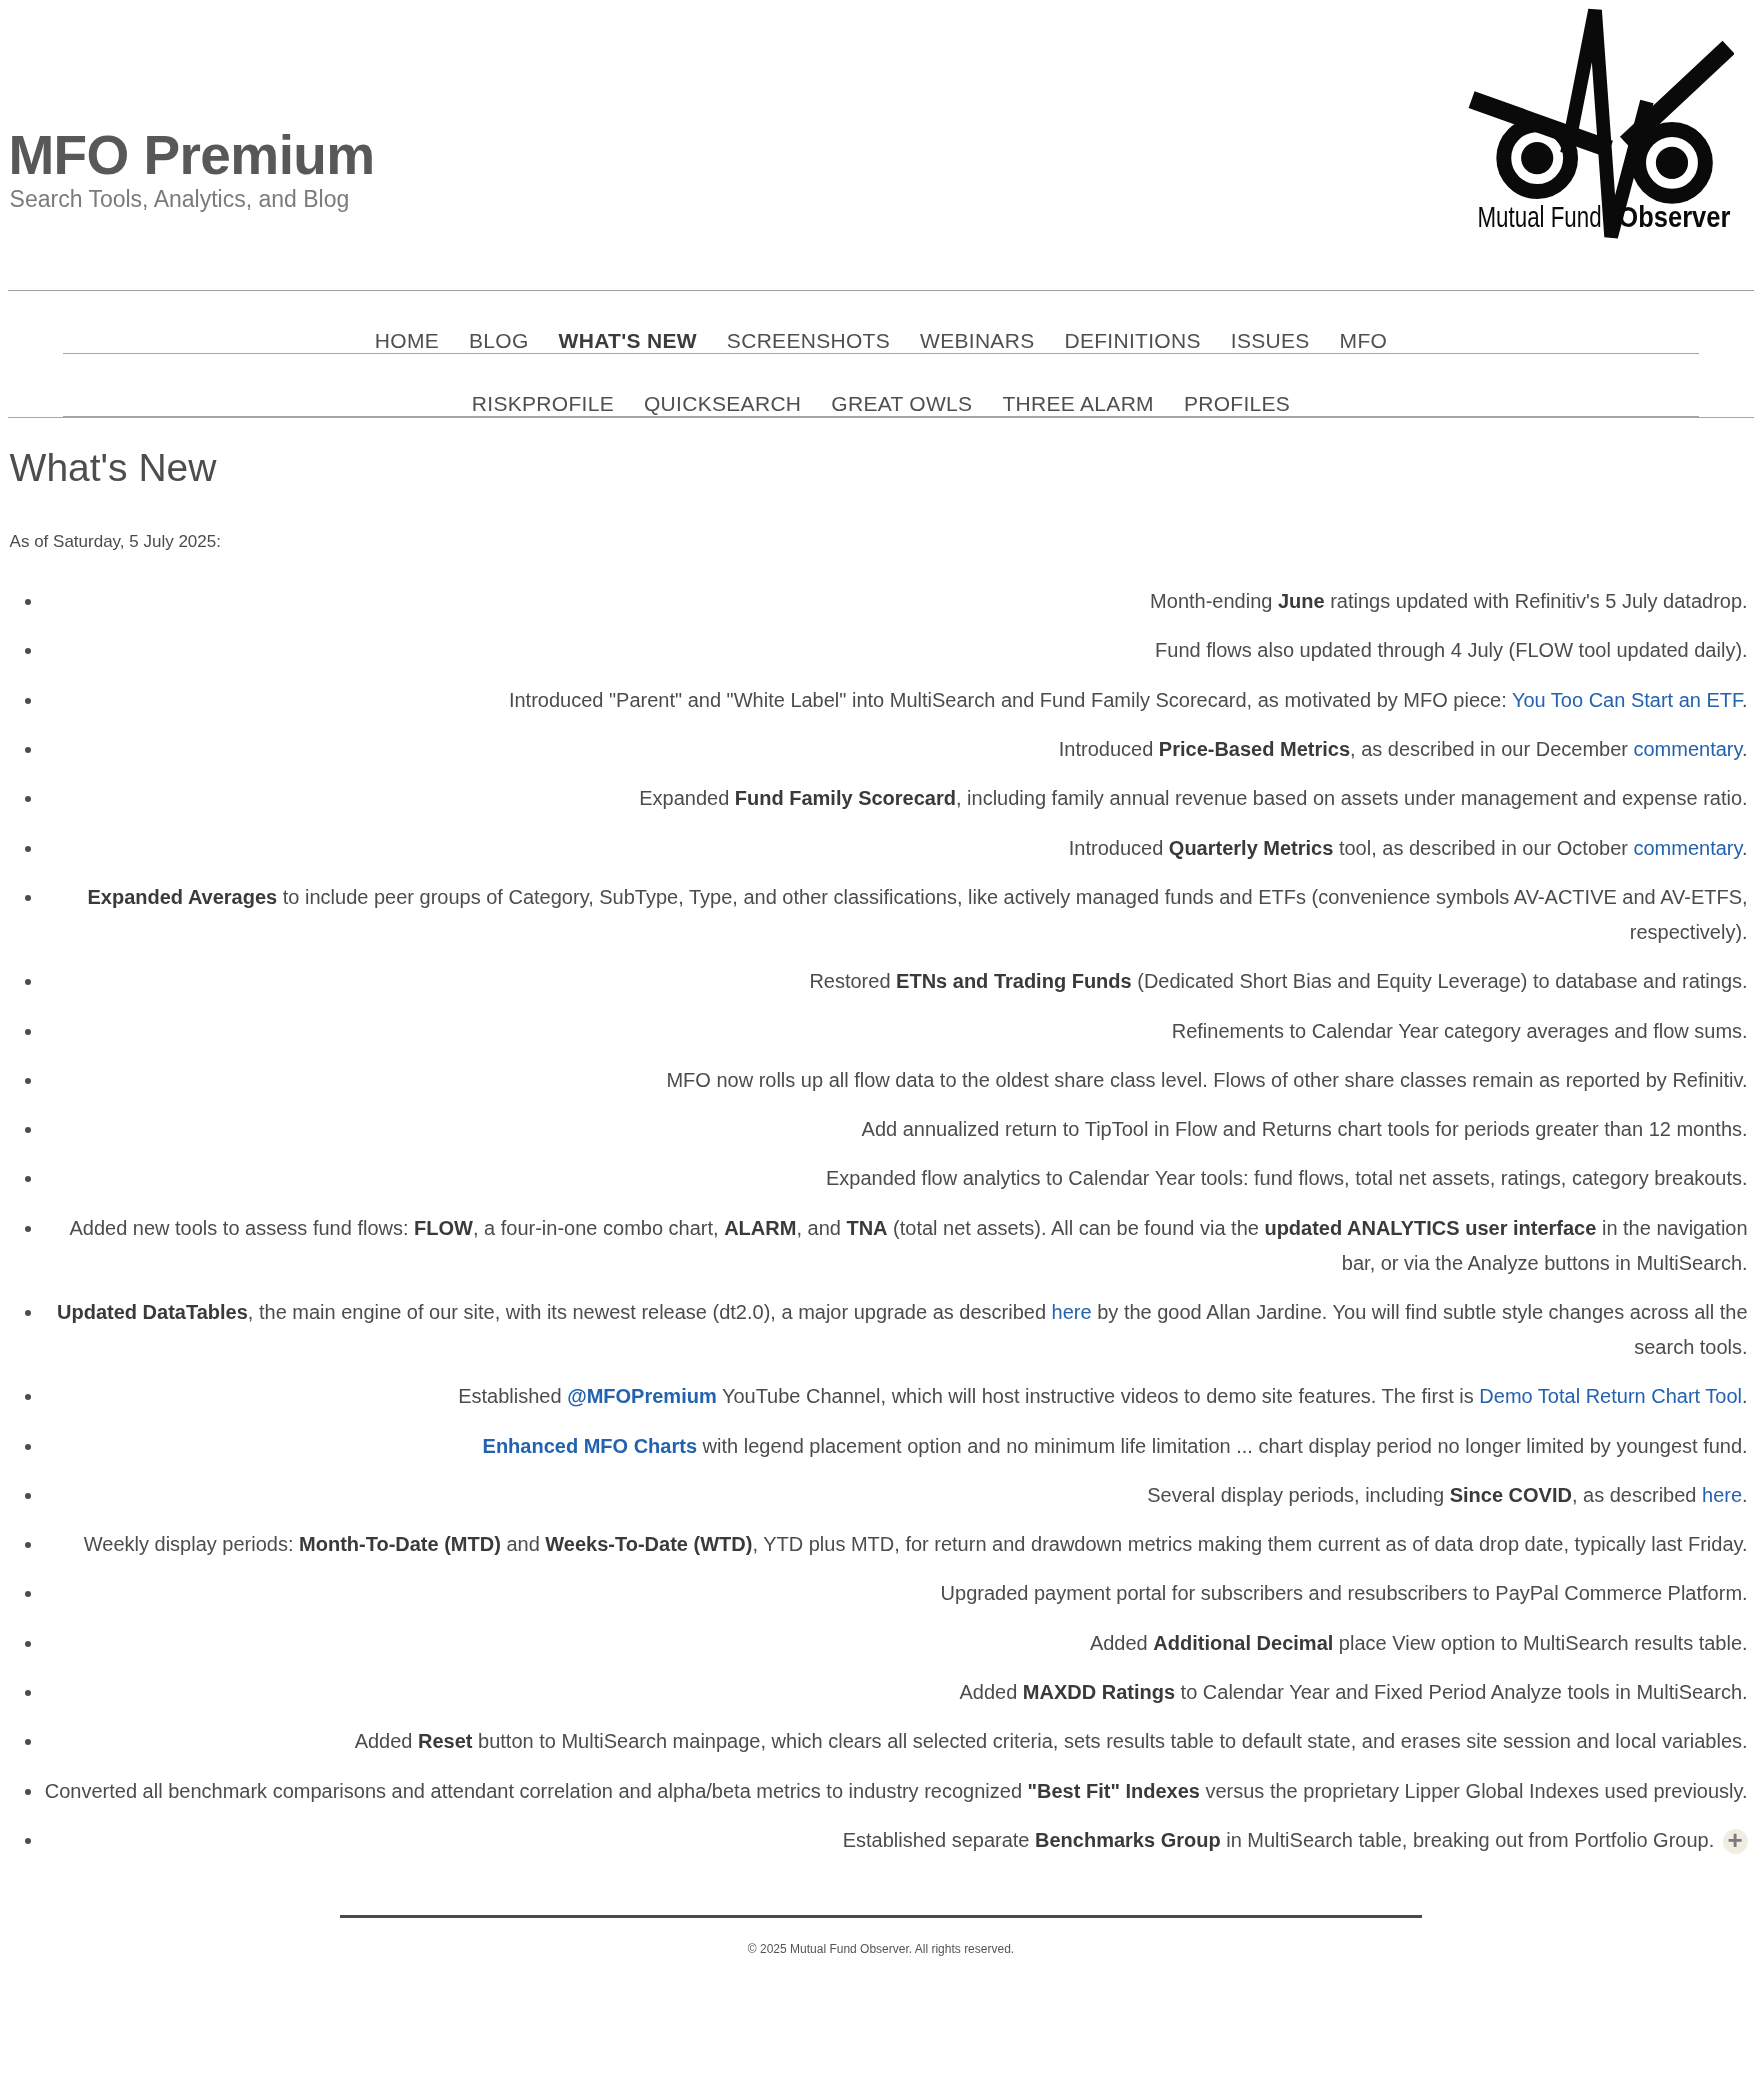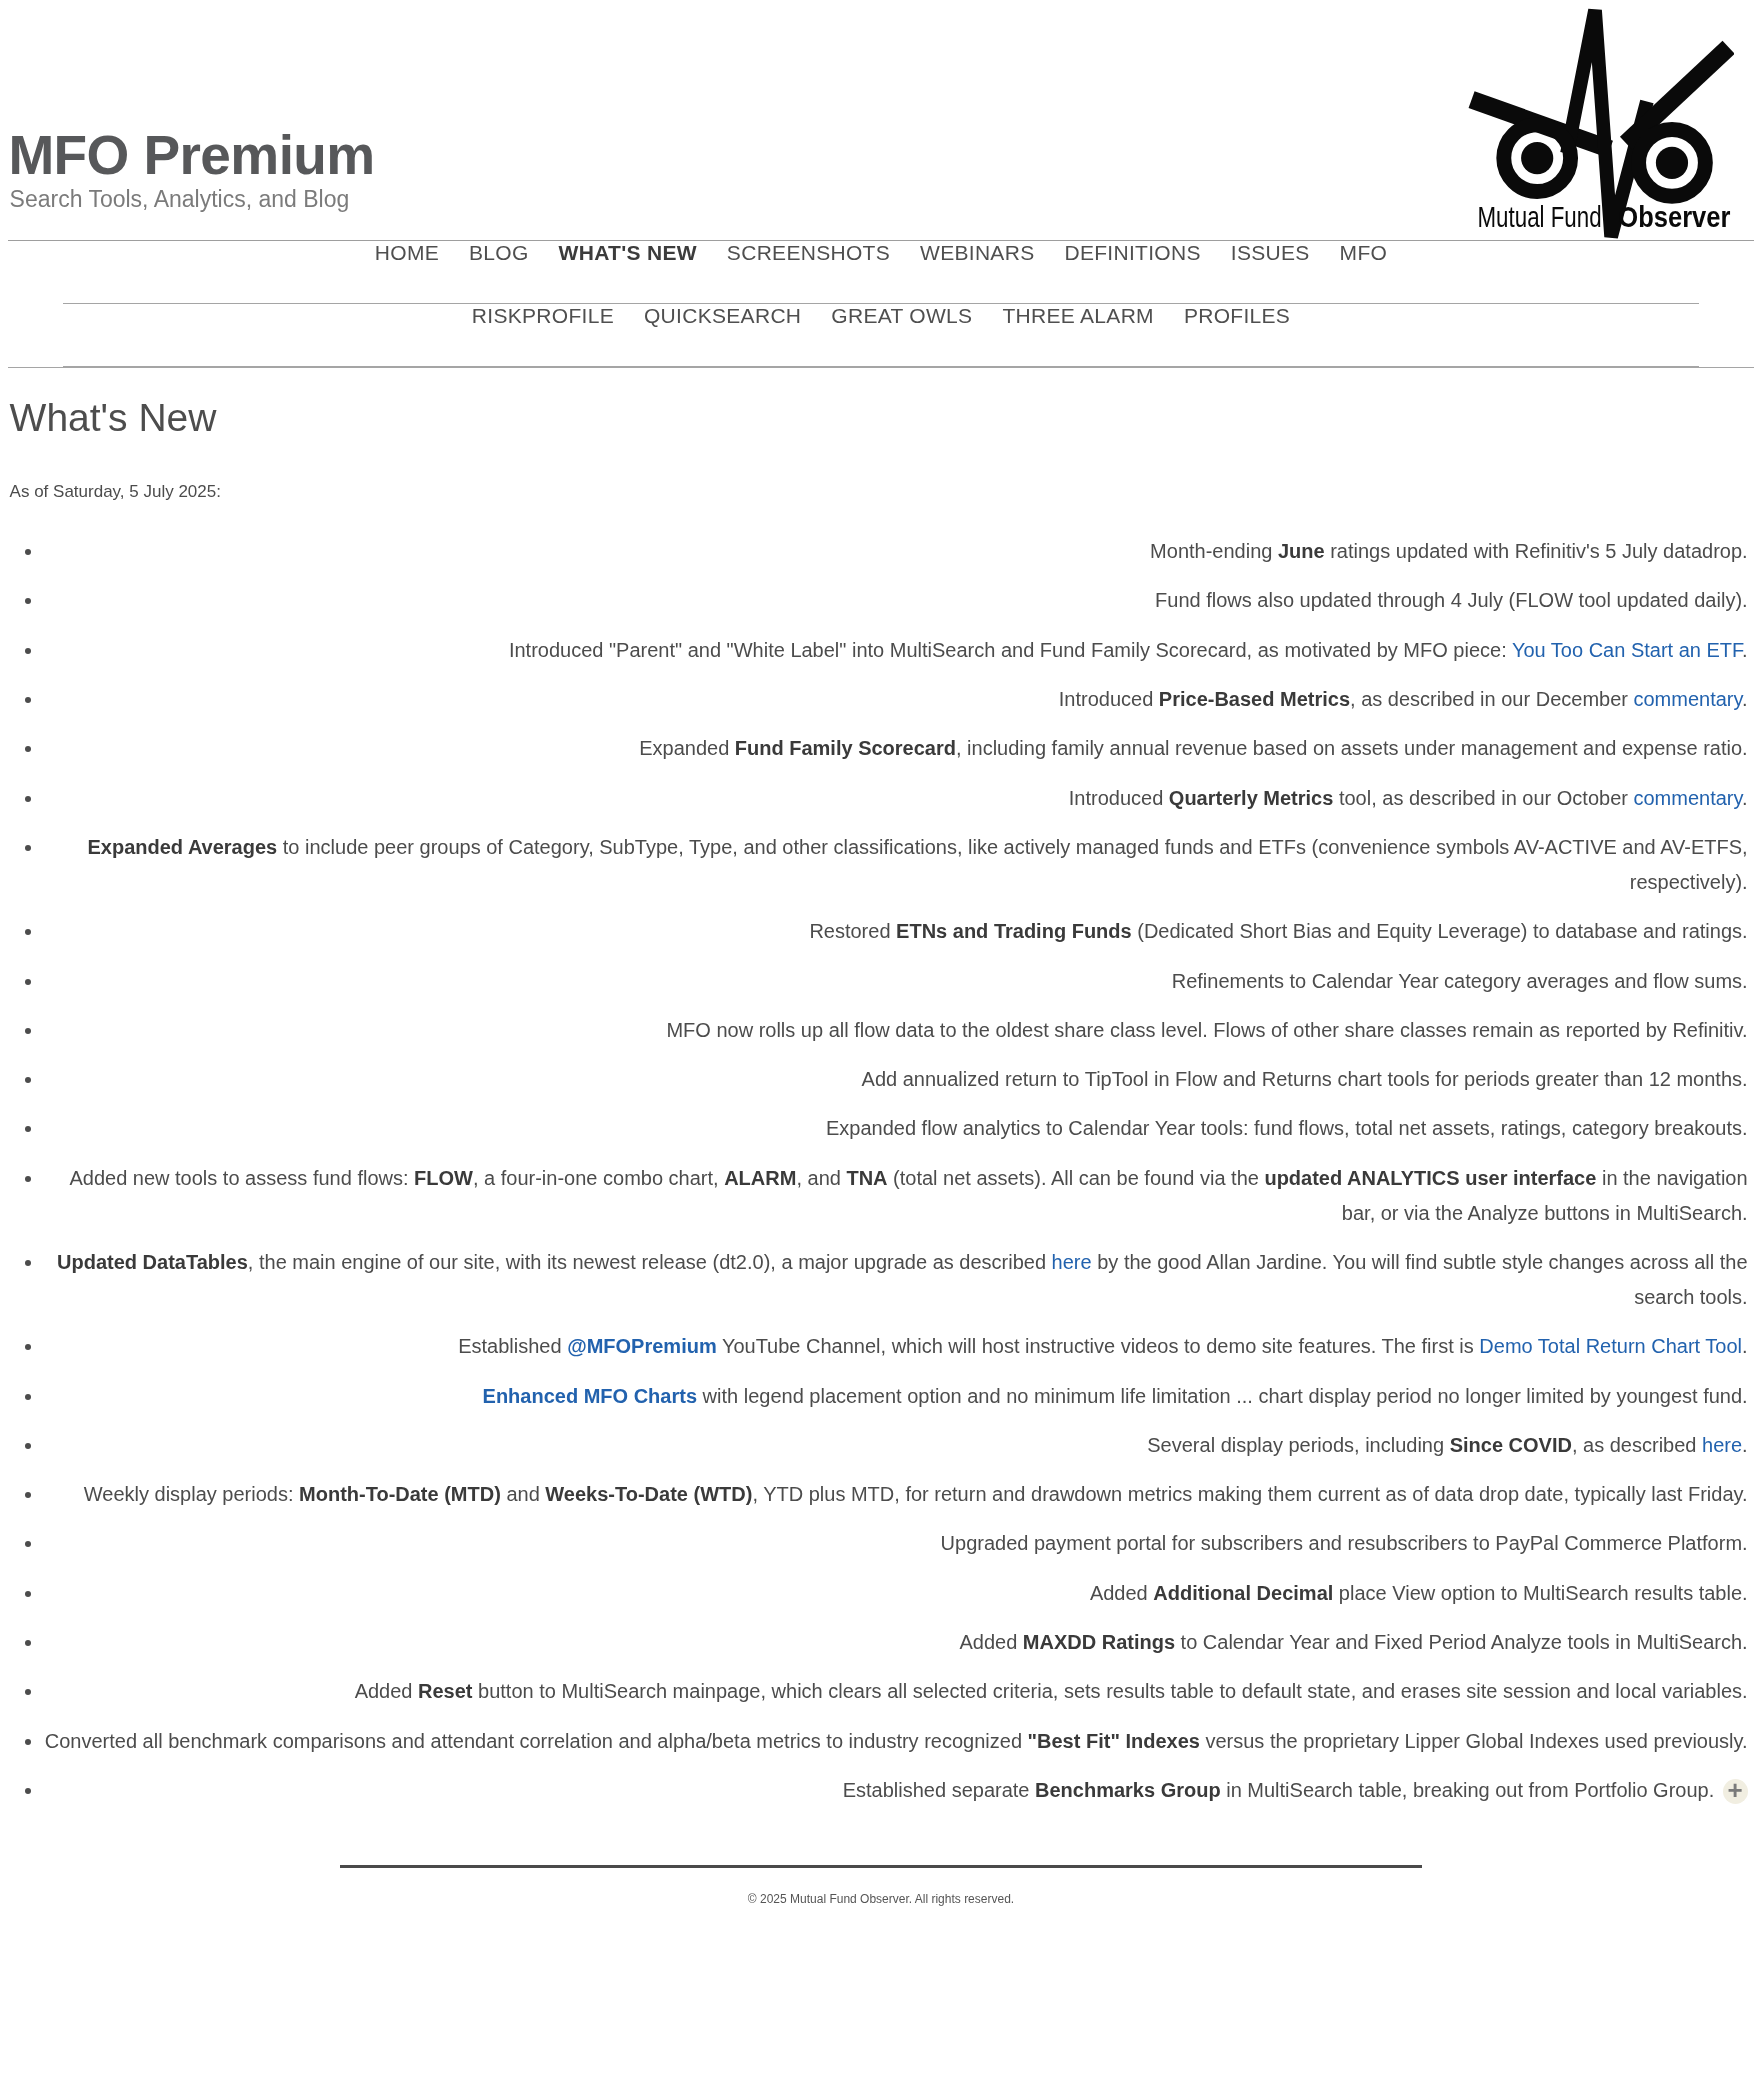--- a/index.html
+++ b/index.html
@@ -5,34 +5,34 @@
   html,body{margin:0;padding:0;background:#ffffff;}
   body{
     width:1762px;height:2077px;overflow:hidden;position:relative;
     font-family:"Liberation Sans","DejaVu Sans",sans-serif;
     color:#4c4c4c;
     -webkit-font-smoothing:antialiased;
   }
   .page{padding:0 8.4px;box-sizing:border-box;}
 
   
-  .site-header{position:relative;height:241px;border-bottom:1.8px solid #9e9e9e;box-sizing:border-box;}
+  .site-header{position:relative;height:291px;border-bottom:1.8px solid #9e9e9e;box-sizing:border-box;}
   .site-title{
     margin:0;padding-top:127px;
     font-size:55px;font-weight:bold;color:#57585a;letter-spacing:-0.6px;line-height:1.05;
   }
   .site-subtitle{
     margin:2.4px 0 0 1.2px;
     font-size:23px;color:#7b7b7b;line-height:1.1;
   }
   .logo{position:absolute;top:3.6px;right:20px;width:266px;height:239px;}
 
   
   .nav{border-bottom:1.8px solid #a5a5a5;}
-  .nav-row{height:62px;display:flex;align-items:flex-start;justify-content:center;}
+  .nav-row{height:62px;display:flex;align-items:flex-end;justify-content:center;}
   .nav-sep{border-top:1.8px solid #a5a5a5;height:0;margin:0 55px;}
   .nav-item{
     font-size:21px;color:#4f4f4f;letter-spacing:0.3px;
     padding:0 15px;white-space:nowrap;cursor:pointer;
   }
   .nav-item.active{font-weight:bold;color:#3c3c3c;}
 
   
   .page-title{
     margin:27.4px 0 0 1.2px;

